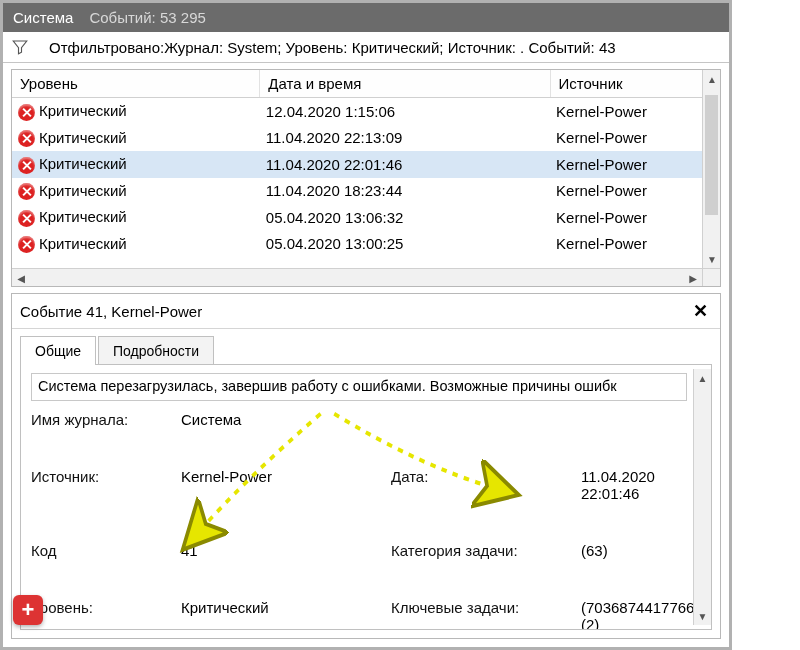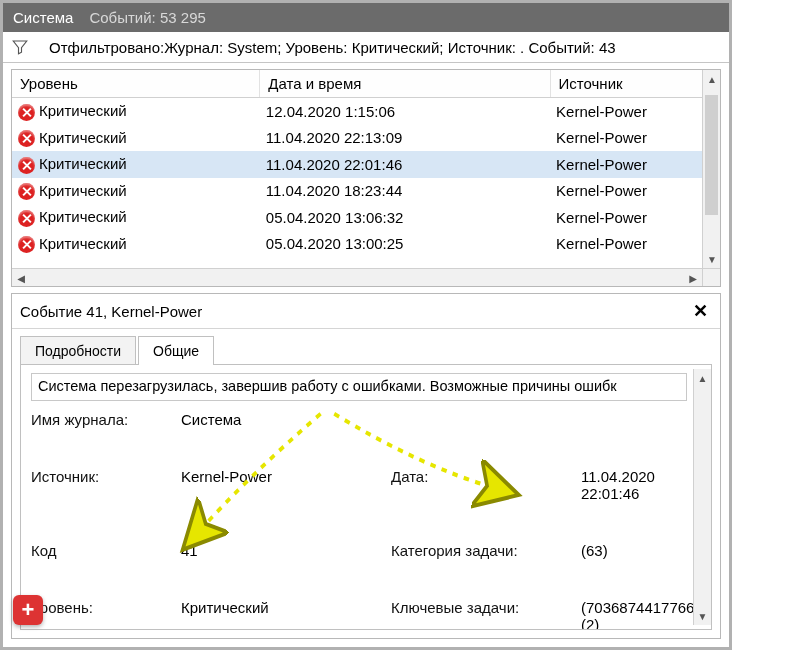--- a/index.html
+++ b/index.html
@@ -320,22 +320,22 @@
     </div>
   </div>
 
   <div class="lowerpane">
     <div class="pane-header">
       <span>Событие 41, Kernel-Power</span>
       <span class="close-x">✕</span>
     </div>
 
     <div class="tabs">
+      <div class="tab active">Общие</div>
       <div class="tab">Подробности</div>
-      <div class="tab active">Общие</div>
     </div>
 
     <div class="tabbody">
       <div class="desc">Система перезагрузилась, завершив работу с ошибками. Возможные причины ошибк</div>
 
       <div class="props">
         <div class="lab">Имя журнала:</div>
         <div>Система</div>
         <div></div>
           <div></div>

